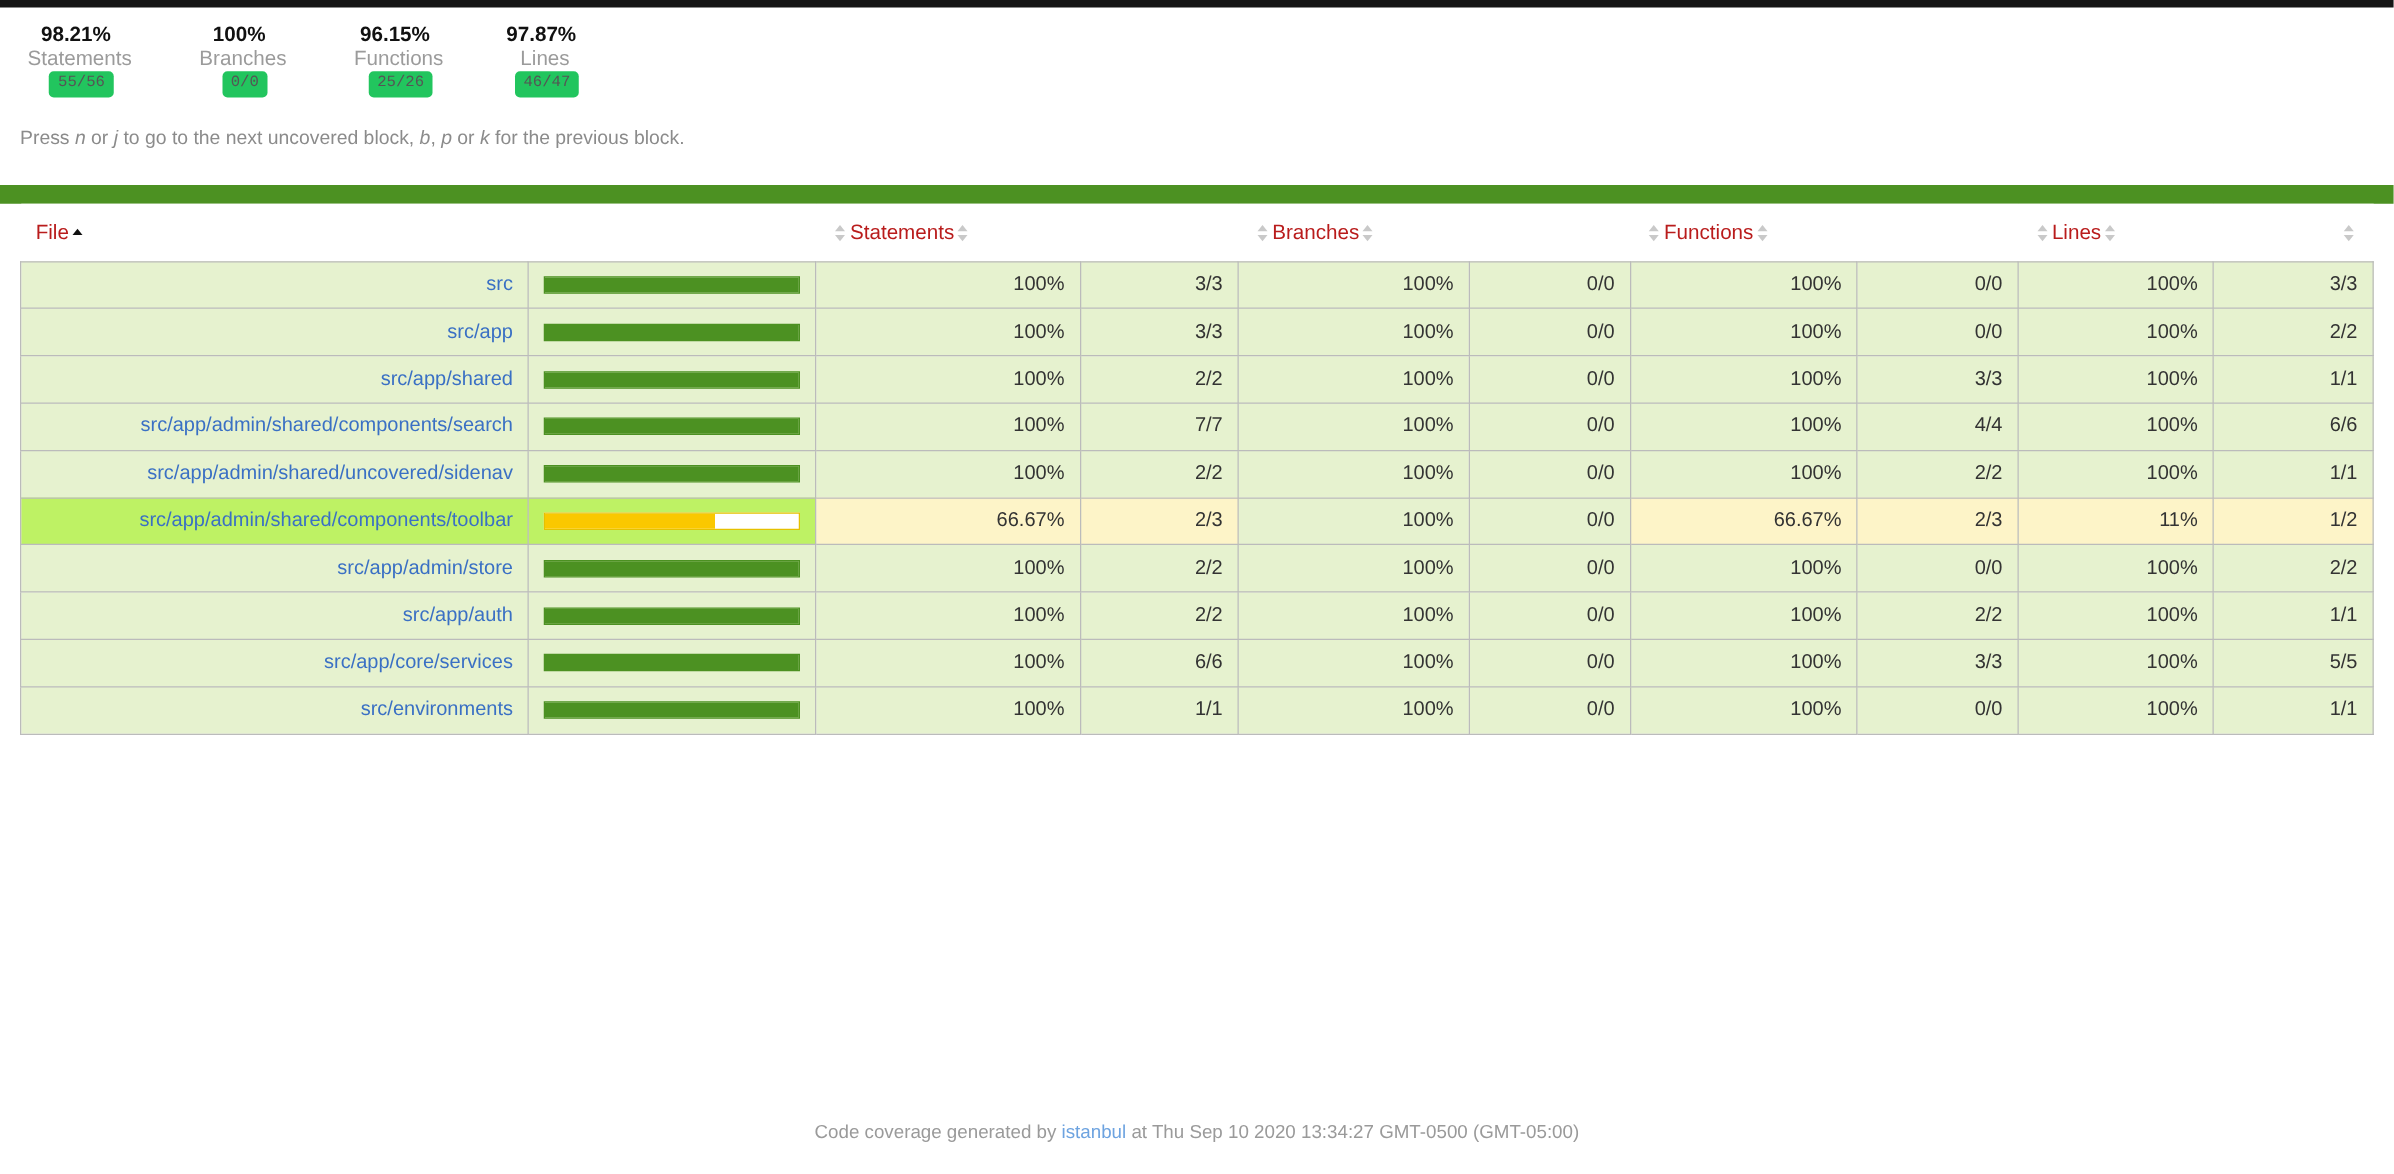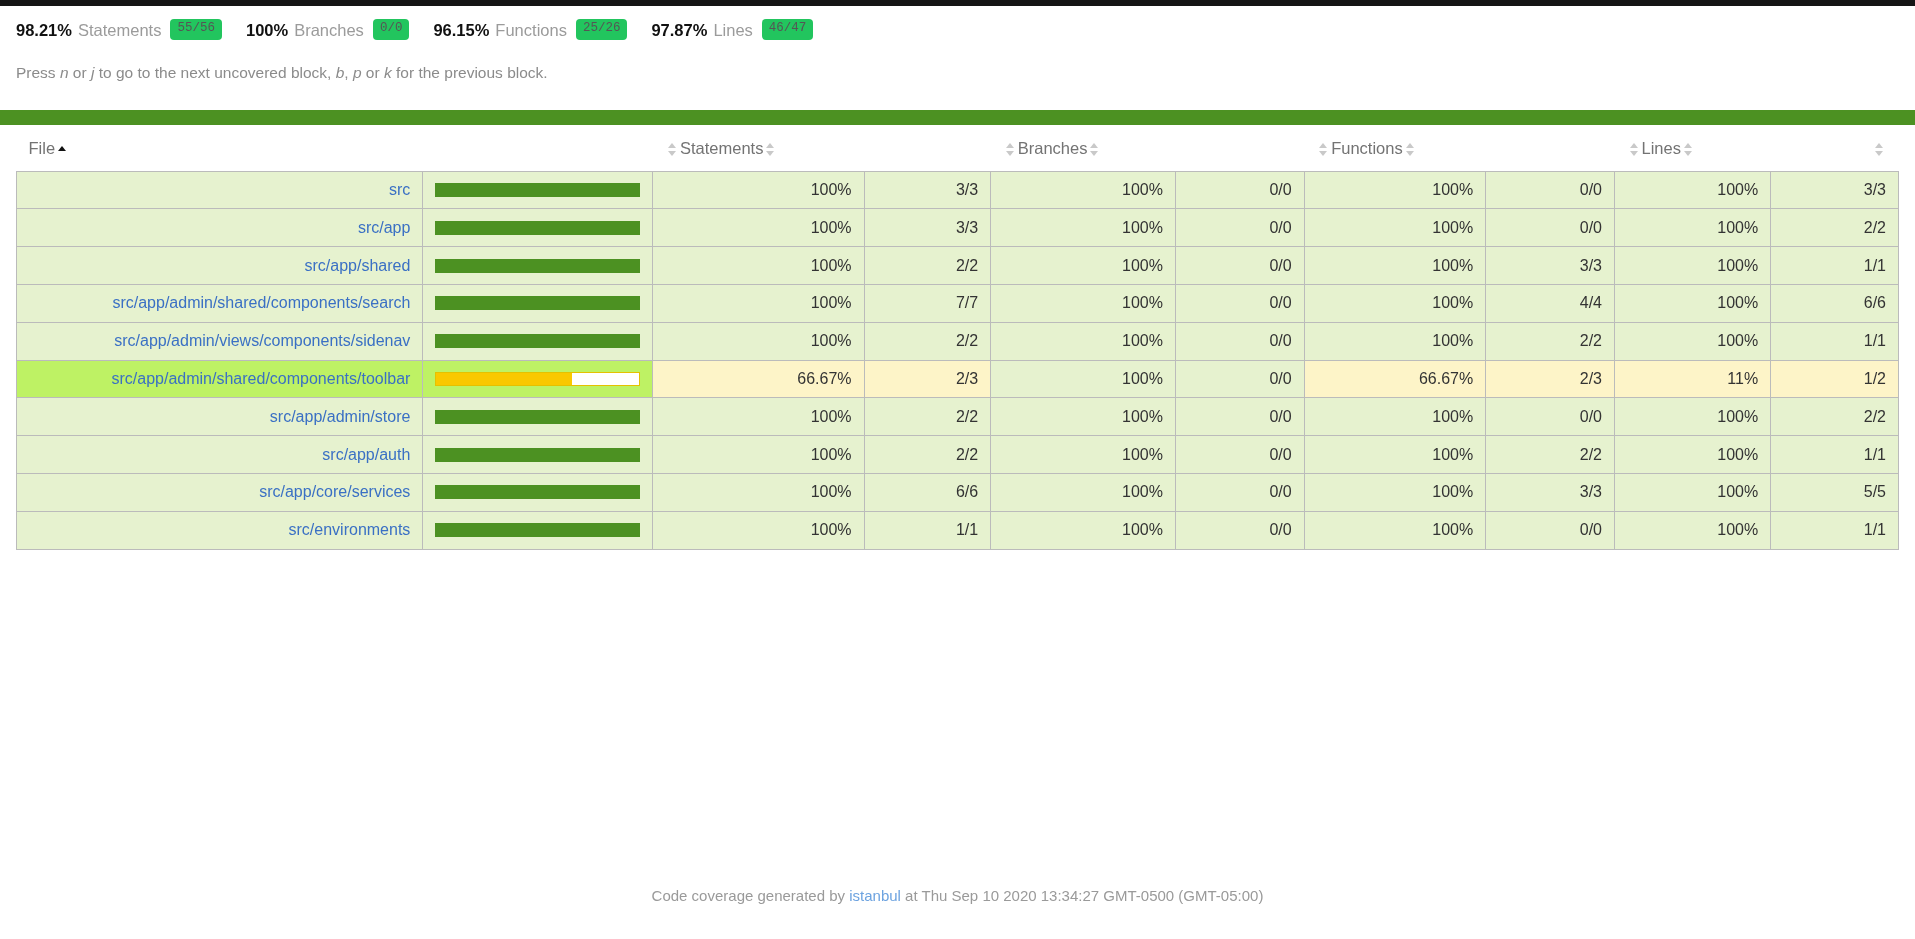--- a/index.html
+++ b/index.html
@@ -29,21 +29,21 @@
     letter-spacing: -0.2px;
   }
 
   .summary-strip {
     margin-top: 13px;
     display: flex;
     align-items: center;
     font-size: 16.5px;
     white-space: nowrap;
   }
-  .metric { display: flex; align-items: flex-end; margin-right: 24px; }
+  .metric { display: flex; align-items: center; margin-right: 48px; flex-direction: column; }
   .metric .pct {
     font-weight: bold;
     color: #111111;
     font-size: 16.5px;
   }
   .metric .mname {
     color: #9b9b9b;
     margin-left: 6px;
     font-size: 16.5px;
   }
@@ -74,21 +74,21 @@
 
   .coverage-table {
     width: 100%;
     border-collapse: collapse;
     margin-top: 0;
     table-layout: fixed;
   }
   .coverage-table th {
     font-weight: normal;
     font-size: 16.5px;
-    color: #737373;
+    color: #b91c1c;
     padding: 14px 12px 13px 12px;
     border: none;
     background: #ffffff;
     text-align: left;
     white-space: nowrap;
   }
   .coverage-table th.file-col { padding-left: 12px; }
   .coverage-table th.num-head { text-align: left; }
 
   .sorter {
@@ -151,21 +151,21 @@
   .bar-fill.medium { background: #fac800; }
 
   .footer {
     position: absolute;
     bottom: 0;
     left: 0;
     width: 100%;
     text-align: center;
     font-size: 15px;
     color: #9a9a9a;
-    padding-bottom: 35px;
+    padding-bottom: 25px;
   }
   .footer a { color: #6da3e0; text-decoration: none; }
 </style>
 </head>
 <body>
 
 <div class="topbar"></div>
 
 <div class="wrapper">
 
@@ -283,21 +283,21 @@
           <td class="pct-cell cell-high">100%</td>
           <td class="abs-cell cell-high">7/7</td>
           <td class="pct-cell cell-high">100%</td>
           <td class="abs-cell cell-high">0/0</td>
           <td class="pct-cell cell-high">100%</td>
           <td class="abs-cell cell-high">4/4</td>
           <td class="pct-cell cell-high">100%</td>
           <td class="abs-cell cell-high">6/6</td>
         </tr>
         <tr class="row-high">
-          <td class="file"><a href="#">src/app/admin/views/components/sidenav</a></td>
+          <td class="file"><a href="#">src/app/admin/shared/uncovered/sidenav</a></td>
           <td class="pic">
             <div class="bar-outer high">
               <span class="bar-fill high" style="width: 100%;"></span>
             </div>
           </td>
           <td class="pct-cell cell-high">100%</td>
           <td class="abs-cell cell-high">2/2</td>
           <td class="pct-cell cell-high">100%</td>
           <td class="abs-cell cell-high">0/0</td>
           <td class="pct-cell cell-high">100%</td>

